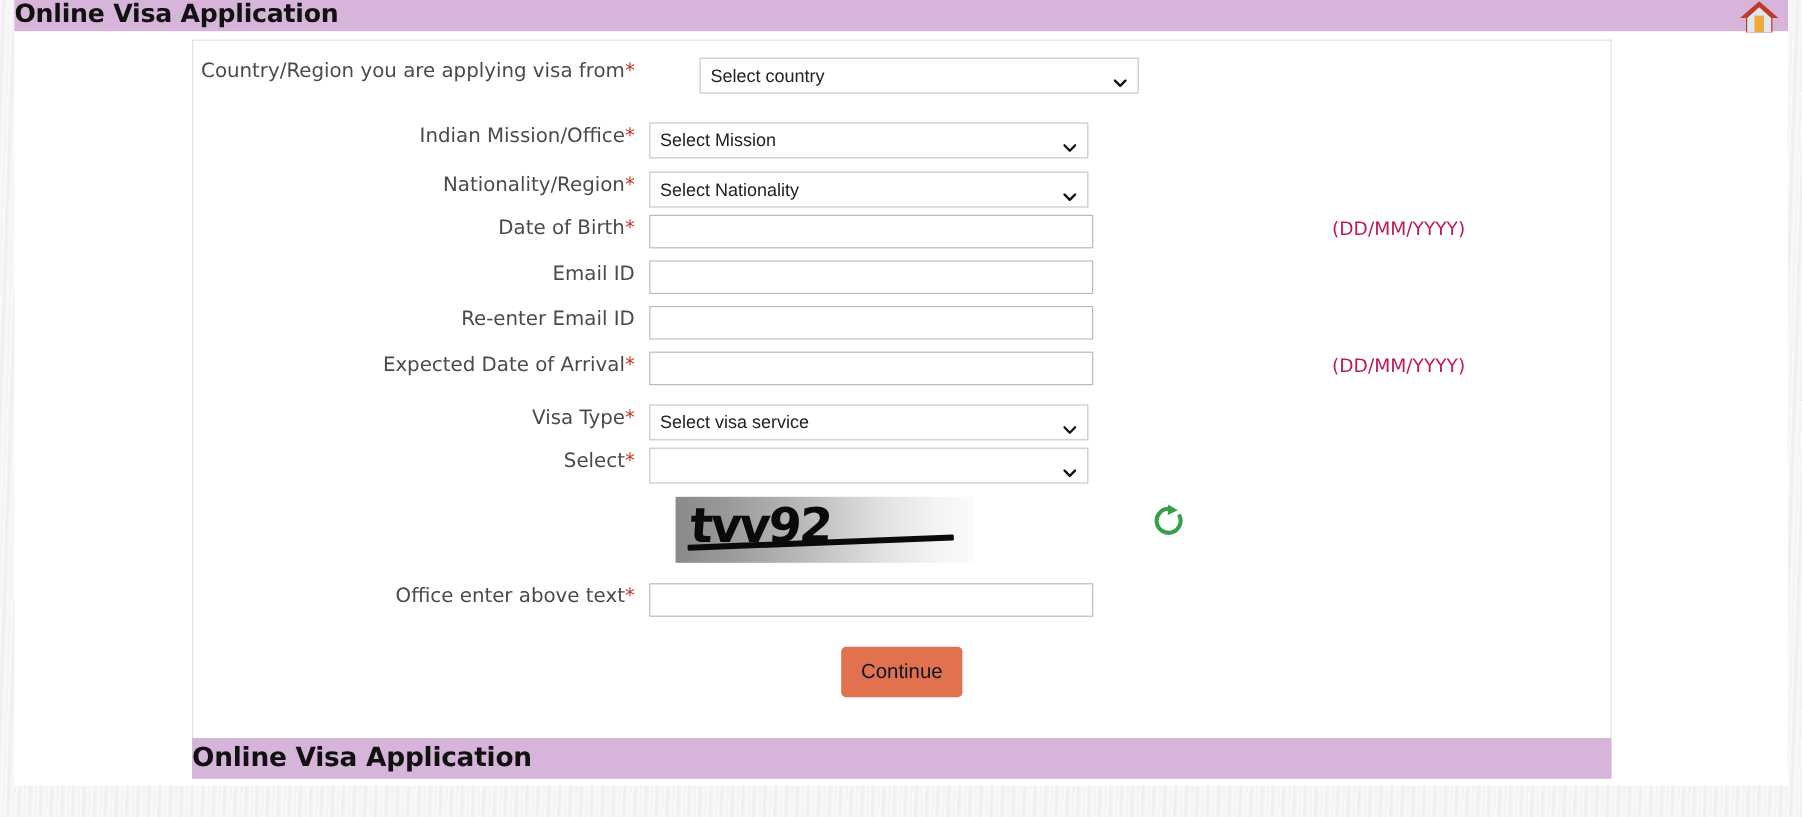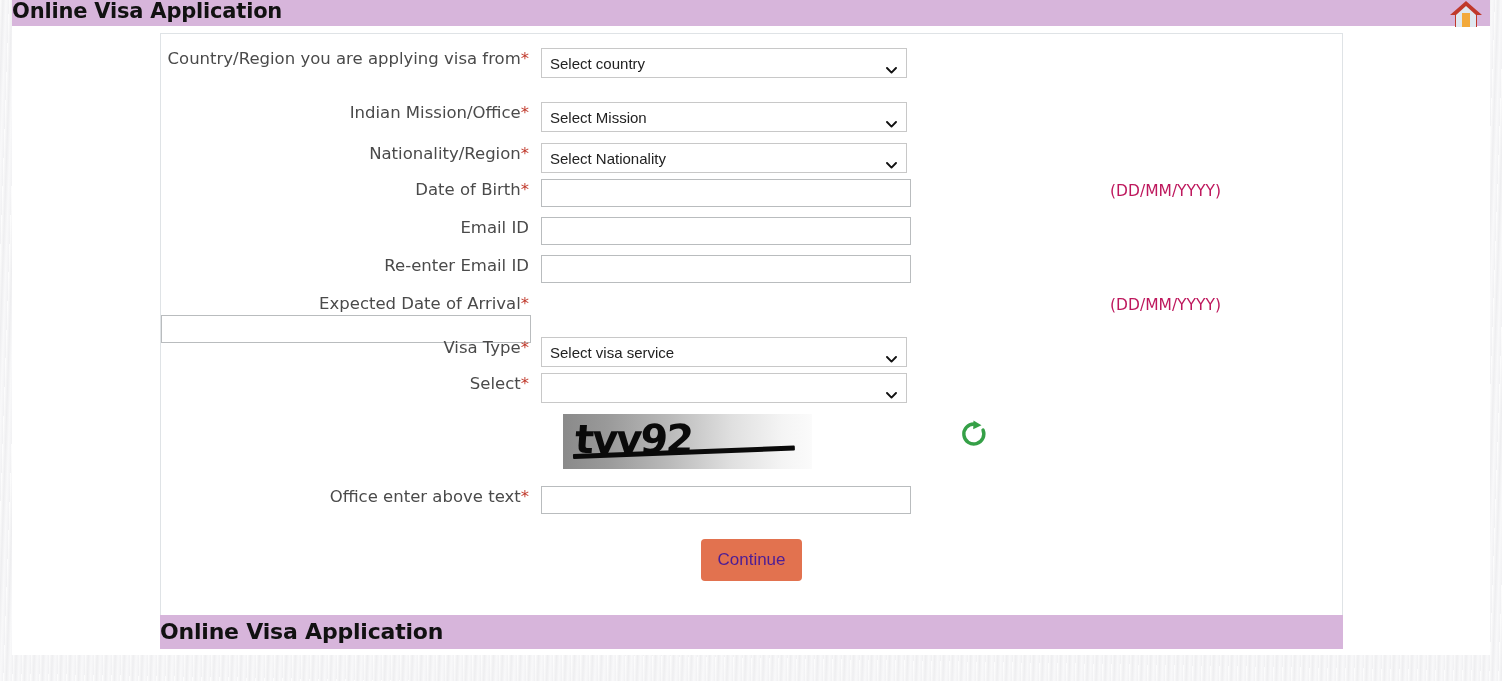--- a/index.html
+++ b/index.html
@@ -168,21 +168,21 @@
     left: 798px; top: 385px;
     width: 30px; height: 30px;
     cursor: pointer;
   }
 
   .btn-continue {
     position: absolute;
     left: 540px; top: 505px;
     width: 101px; height: 42px;
     background: #e2724f;
-    color: #4c1d95;
+    color: #0f172a;
     border: none;
     border-radius: 4px;
     font-size: 17px;
     font-family: "Liberation Sans", sans-serif;
     cursor: pointer;
   }
 </style>
 </head>
 <body>
 
@@ -195,21 +195,21 @@
     <svg viewBox="0 0 40 32" width="40" height="32">
       <path d="M20 3 L36 17 L31 17 L31 29 L9 29 L9 17 L4 17 Z" fill="#c0392b"></path>
       <path d="M20 8 L30 17 L30 29 L10 29 L10 17 Z" fill="#dfe8f0"></path>
       <rect x="16" y="15" width="8" height="14" fill="#f2a93b"></rect>
     </svg>
   </span>
 </div>
 
 <div class="content-box">
   <div class="form-rows" id="rows">
-      <div class="row" style="top: 14px;">
+      <div class="row" style="top: 14px; gap: 42px;">
         <div class="label"><span>Country/Region you are applying visa from</span><span class="req">*</span></div>
         <div class="field"><span class="selwrap"><select class="sel"><option>Select country</option></select><span class="chev"><svg viewBox="0 0 11 7" width="11" height="7">
                 <path d="M1 1 L5.5 5.6 L10 1" fill="none" stroke="#111" stroke-width="1.9" stroke-linecap="round" stroke-linejoin="round"></path>
               </svg></span></span></div>
       </div>
       <div class="row" style="top: 109px;">
         <div class="label"><span>Nationality/Region</span><span class="req">*</span></div>
         <div class="field"><span class="selwrap"><select class="sel"><option>Select Nationality</option></select><span class="chev"><svg viewBox="0 0 11 7" width="11" height="7">
                 <path d="M1 1 L5.5 5.6 L10 1" fill="none" stroke="#111" stroke-width="1.9" stroke-linecap="round" stroke-linejoin="round"></path>
               </svg></span></span></div>
@@ -226,21 +226,21 @@
         <div class="hint" style="top: 1px;">(DD/MM/YYYY)</div>
       </div>
       <div class="row" style="top: 183px;">
         <div class="label"><span>Email ID</span></div>
         <div class="field"><input type="text" class="txt" value="" style=""></div>
       </div>
       <div class="row" style="top: 221px;">
         <div class="label"><span>Re-enter Email ID</span></div>
         <div class="field"><input type="text" class="txt" value="" style=""></div>
       </div>
-      <div class="row" style="top: 259px; flex-direction: column;">
+      <div class="row" style="top: 259px;">
         <div class="label"><span>Expected Date of Arrival</span><span class="req">*</span></div>
         <div class="field"><input type="text" class="txt" value="" style=""></div>
         <div class="hint" style="top: 1px;">(DD/MM/YYYY)</div>
       </div>
       <div class="row" style="top: 303px;">
         <div class="label"><span>Visa Type</span><span class="req">*</span></div>
         <div class="field"><span class="selwrap"><select class="sel"><option>Select visa service</option></select><span class="chev"><svg viewBox="0 0 11 7" width="11" height="7">
                 <path d="M1 1 L5.5 5.6 L10 1" fill="none" stroke="#111" stroke-width="1.9" stroke-linecap="round" stroke-linejoin="round"></path>
               </svg></span></span></div>
       </div>

